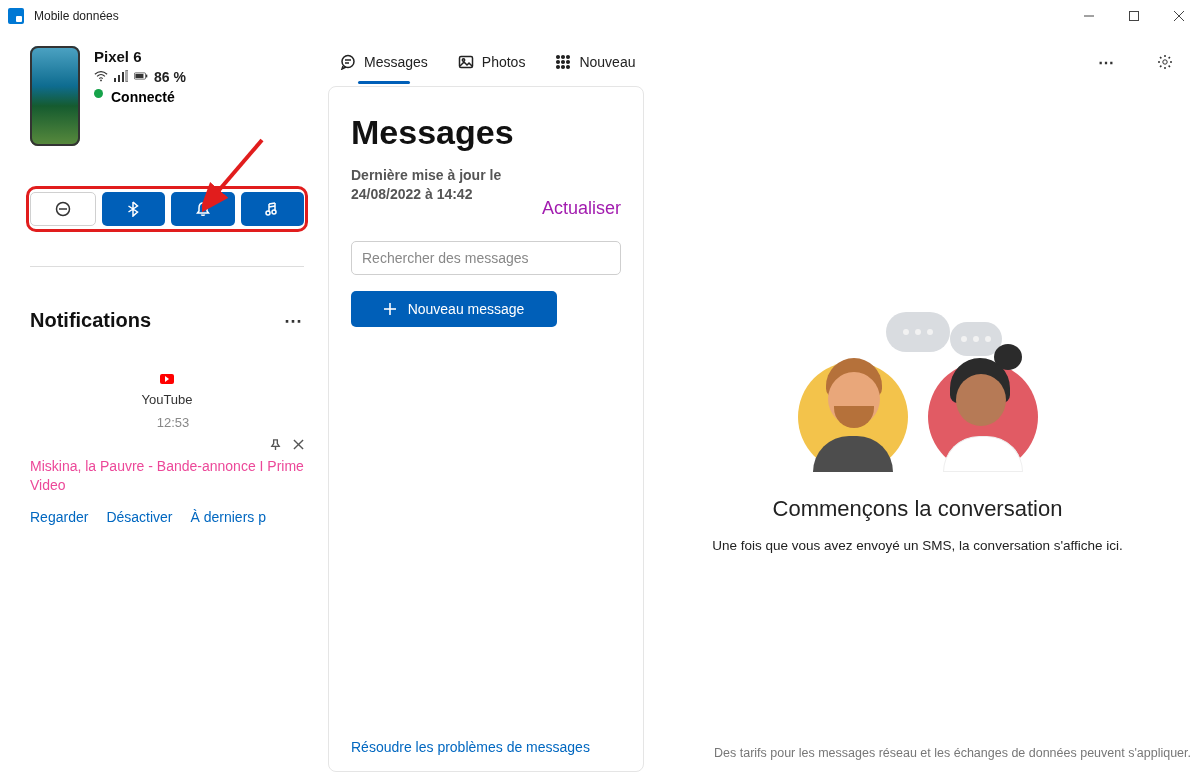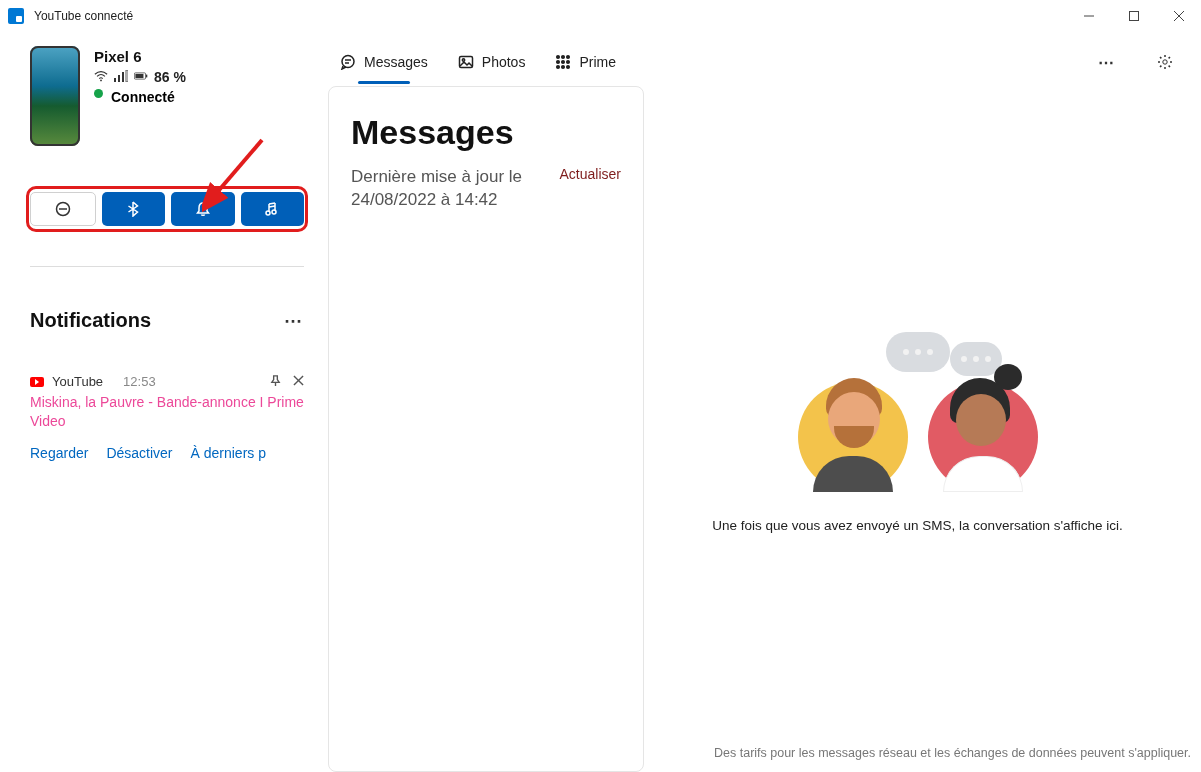--- a/index.html
+++ b/index.html
@@ -44,21 +44,21 @@
   .toggle-btn.inactive svg { stroke:#333; fill:none;}
   .toggle-btn.active { background:#005fb8; }
   .toggle-btn.active svg { stroke:#fff; fill:none;}
   .toggle-btn svg { width:16px; height:16px; stroke-width:1.5;}
 
   
   .notif-header { display:flex; align-items:center; justify-content:space-between; }
   .notif-title { font-size:20px; font-weight:600; color:#111;}
   .more-dots { font-size:18px; color:#333; letter-spacing:2px; cursor:pointer; font-weight:bold;}
   .notif-card { margin-top:14px; }
-  .notif-top { display:flex; align-items:center; gap:8px; font-size:13px;}
+  .notif-top { display:flex; align-items:center; gap:8px; font-size:13px;flex-direction:column;}
   .yt-icon { width:14px; height:10px; background:#ff0000; border-radius:2px; position:relative;}
   .yt-icon::after{ content:""; position:absolute; left:5px; top:2px; border-left:4px solid #fff; border-top:3px solid transparent; border-bottom:3px solid transparent;}
   .app-name { color:#333;}
   .notif-time { color:#888; margin-left:12px;}
   .notif-controls { margin-left:auto; display:flex; gap:12px; color:#555;}
   .notif-controls svg { width:11px; height:11px; stroke:#555; fill:none; stroke-width:1.5;}
   .notif-title-text { font-size:14px; font-weight:600; margin-top:8px; color:#111;}
   .notif-body { font-size:14px; color:#ec4899; margin-top:4px; line-height:1.35;}
   .notif-actions { display:flex; gap:18px; margin-top:14px; font-size:14px; color:#0067c0; overflow:hidden; white-space:nowrap;}
   .notif-actions span { cursor:pointer;}
@@ -72,22 +72,22 @@
   .spacer { flex:1;}
   .top-icon-btn { width:32px; height:32px; display:flex; align-items:center; justify-content:center; cursor:pointer; color:#333;}
   .top-icon-btn svg { width:16px; height:16px; stroke:#333; fill:none;}
   .top-icon-btn.dots { font-size:16px; font-weight:bold; letter-spacing:2px;}
 
   
   .panels { flex:1; display:flex; gap:0; overflow:hidden; }
   .msg-panel { width: 316px; border:1px solid #e5e5e5; border-radius:8px; padding: 26px 22px 10px 22px; display:flex; flex-direction:column; background:#fff;}
   .msg-title { font-size:34px; font-weight:600; color:#111; }
   .update-row { display:flex; align-items:flex-start; justify-content:space-between; margin-top:14px; gap:10px;}
-  .update-text { font-size:17px; color:#555; line-height:1.35;}
-  .refresh-link { font-size:14px; color:#7f1d1d; cursor:pointer; white-space:nowrap;}
+  .update-text { font-size:14px; color:#555; line-height:1.35;font-weight:bold;}
+  .refresh-link { font-size:18px; color:#a21caf; cursor:pointer; white-space:nowrap;margin-top:32px;}
   .search-box { margin-top:22px; height:34px; border:1px solid #cfcfcf; border-radius:5px; padding:0 10px; font-size:14px; color:#333; background:#fff;}
   .search-box::placeholder { color:#888;}
   .new-msg-btn { margin-top:16px; height:36px; background:#005fb8; color:#fff; border:none; border-radius:5px; font-size:14px; display:flex; align-items:center; justify-content:center; gap:12px; cursor:pointer; width:206px;}
   .new-msg-btn svg { width:12px; height:12px; stroke:#fff; stroke-width:1.6;}
   .msg-panel .flex-spacer { flex:1;}
   .troubleshoot { font-size:14px; color:#0067c0; cursor:pointer; padding-bottom:6px;}
 
   .conv-panel { flex:1; display:flex; flex-direction:column; align-items:center; justify-content:center; padding:20px 40px 10px 40px; position:relative;}
   .illustration { width:240px; height:160px; position:relative; margin-bottom:24px;}
   .person { position:absolute; width:110px; height:130px; }
@@ -113,21 +113,21 @@
   .conv-text { font-size:13.5px; color:#222; text-align:center; line-height:1.5; max-width:500px;}
   .disclaimer { position:absolute; bottom:12px; font-size:12.5px; color:#777; text-align:right; left:0; right:0;}
 
   .sidebar-inner { position:relative;gap:28px; }
 </style>
 </head>
 <body>
 
 <div class="title-bar">
   <div class="app-icon"></div>
-  <div class="title">YouTube connecté</div>
+  <div class="title">Mobile données</div>
   <div class="win-controls">
     <div class="win-btn">
         <svg viewBox="0 0 10 10">
           <line x1="0" y1="5" x2="10" y2="5" stroke-width="1"></line>
         </svg>
       </div>
     <div class="win-btn">
         <svg viewBox="0 0 10 10">
           <rect x="0.5" y="0.5" width="9" height="9" stroke-width="1"></rect>
         </svg>
@@ -274,40 +274,49 @@
             <circle cx="3" cy="3" r="1.3" fill="#222"></circle>
             <circle cx="8" cy="3" r="1.3" fill="#222"></circle>
             <circle cx="13" cy="3" r="1.3" fill="#222"></circle>
             <circle cx="3" cy="8" r="1.3" fill="#222"></circle>
             <circle cx="8" cy="8" r="1.3" fill="#222"></circle>
             <circle cx="13" cy="8" r="1.3" fill="#222"></circle>
             <circle cx="3" cy="13" r="1.3" fill="#222"></circle>
             <circle cx="8" cy="13" r="1.3" fill="#222"></circle>
             <circle cx="13" cy="13" r="1.3" fill="#222"></circle>
           </svg>
-        <span>Prime</span>
+        <span>Nouveau</span>
       </div>
       <div class="spacer"></div>
       <div class="top-icon-btn dots">⋯</div>
       <div class="top-icon-btn">
         <svg viewBox="0 0 16 16">
             <circle cx="8" cy="8" r="2.2"></circle>
             <path d="M8 1 L8 3 M8 13 L8 15 M1 8 L3 8 M13 8 L15 8 M3 3 L4.4 4.4 M11.6 11.6 L13 13 M13 3 L11.6 4.4 M4.4 11.6 L3 13" stroke-width="1.5"></path>
           </svg>
       </div>
     </div>
 
     <div class="panels">
       <div class="msg-panel">
         <div class="msg-title">Messages</div>
         <div class="update-row">
           <div class="update-text">Dernière mise à jour le 24/08/2022 à 14:42</div>
           <div class="refresh-link">Actualiser</div>
         </div>
+        <input class="search-box" placeholder="Rechercher des messages" style="">
+        <button class="new-msg-btn">
+          <svg viewBox="0 0 12 12">
+              <line x1="6" y1="0" x2="6" y2="12"></line>
+              <line x1="0" y1="6" x2="12" y2="6"></line>
+            </svg>
+          <span>Nouveau message</span>
+        </button>
         <div class="flex-spacer"></div>
+        <div class="troubleshoot">Résoudre les problèmes de messages</div>
       </div>
 
       <div class="conv-panel">
         <div class="illustration">
           <div class="bubble b1">
               <div class="dots">
                 <div class="dot"></div>
                 <div class="dot"></div>
                 <div class="dot"></div>
               </div>
@@ -327,18 +336,19 @@
             <div class="shirt-left"></div>
           </div>
           <div class="person right">
             <div class="bg-circle"></div>
             <div class="bun-right"></div>
             <div class="hair-right"></div>
             <div class="head"></div>
             <div class="shirt-right"></div>
           </div>
         </div>
+        <div class="conv-heading">Commençons la conversation</div>
         <div class="conv-text">Une fois que vous avez envoyé un SMS, la conversation s'affiche ici.</div>
         <div class="disclaimer">Des tarifs pour les messages réseau et les échanges de données peuvent s'appliquer.</div>
       </div>
     </div>
   </div>
 </div>
 
 </body></html>

